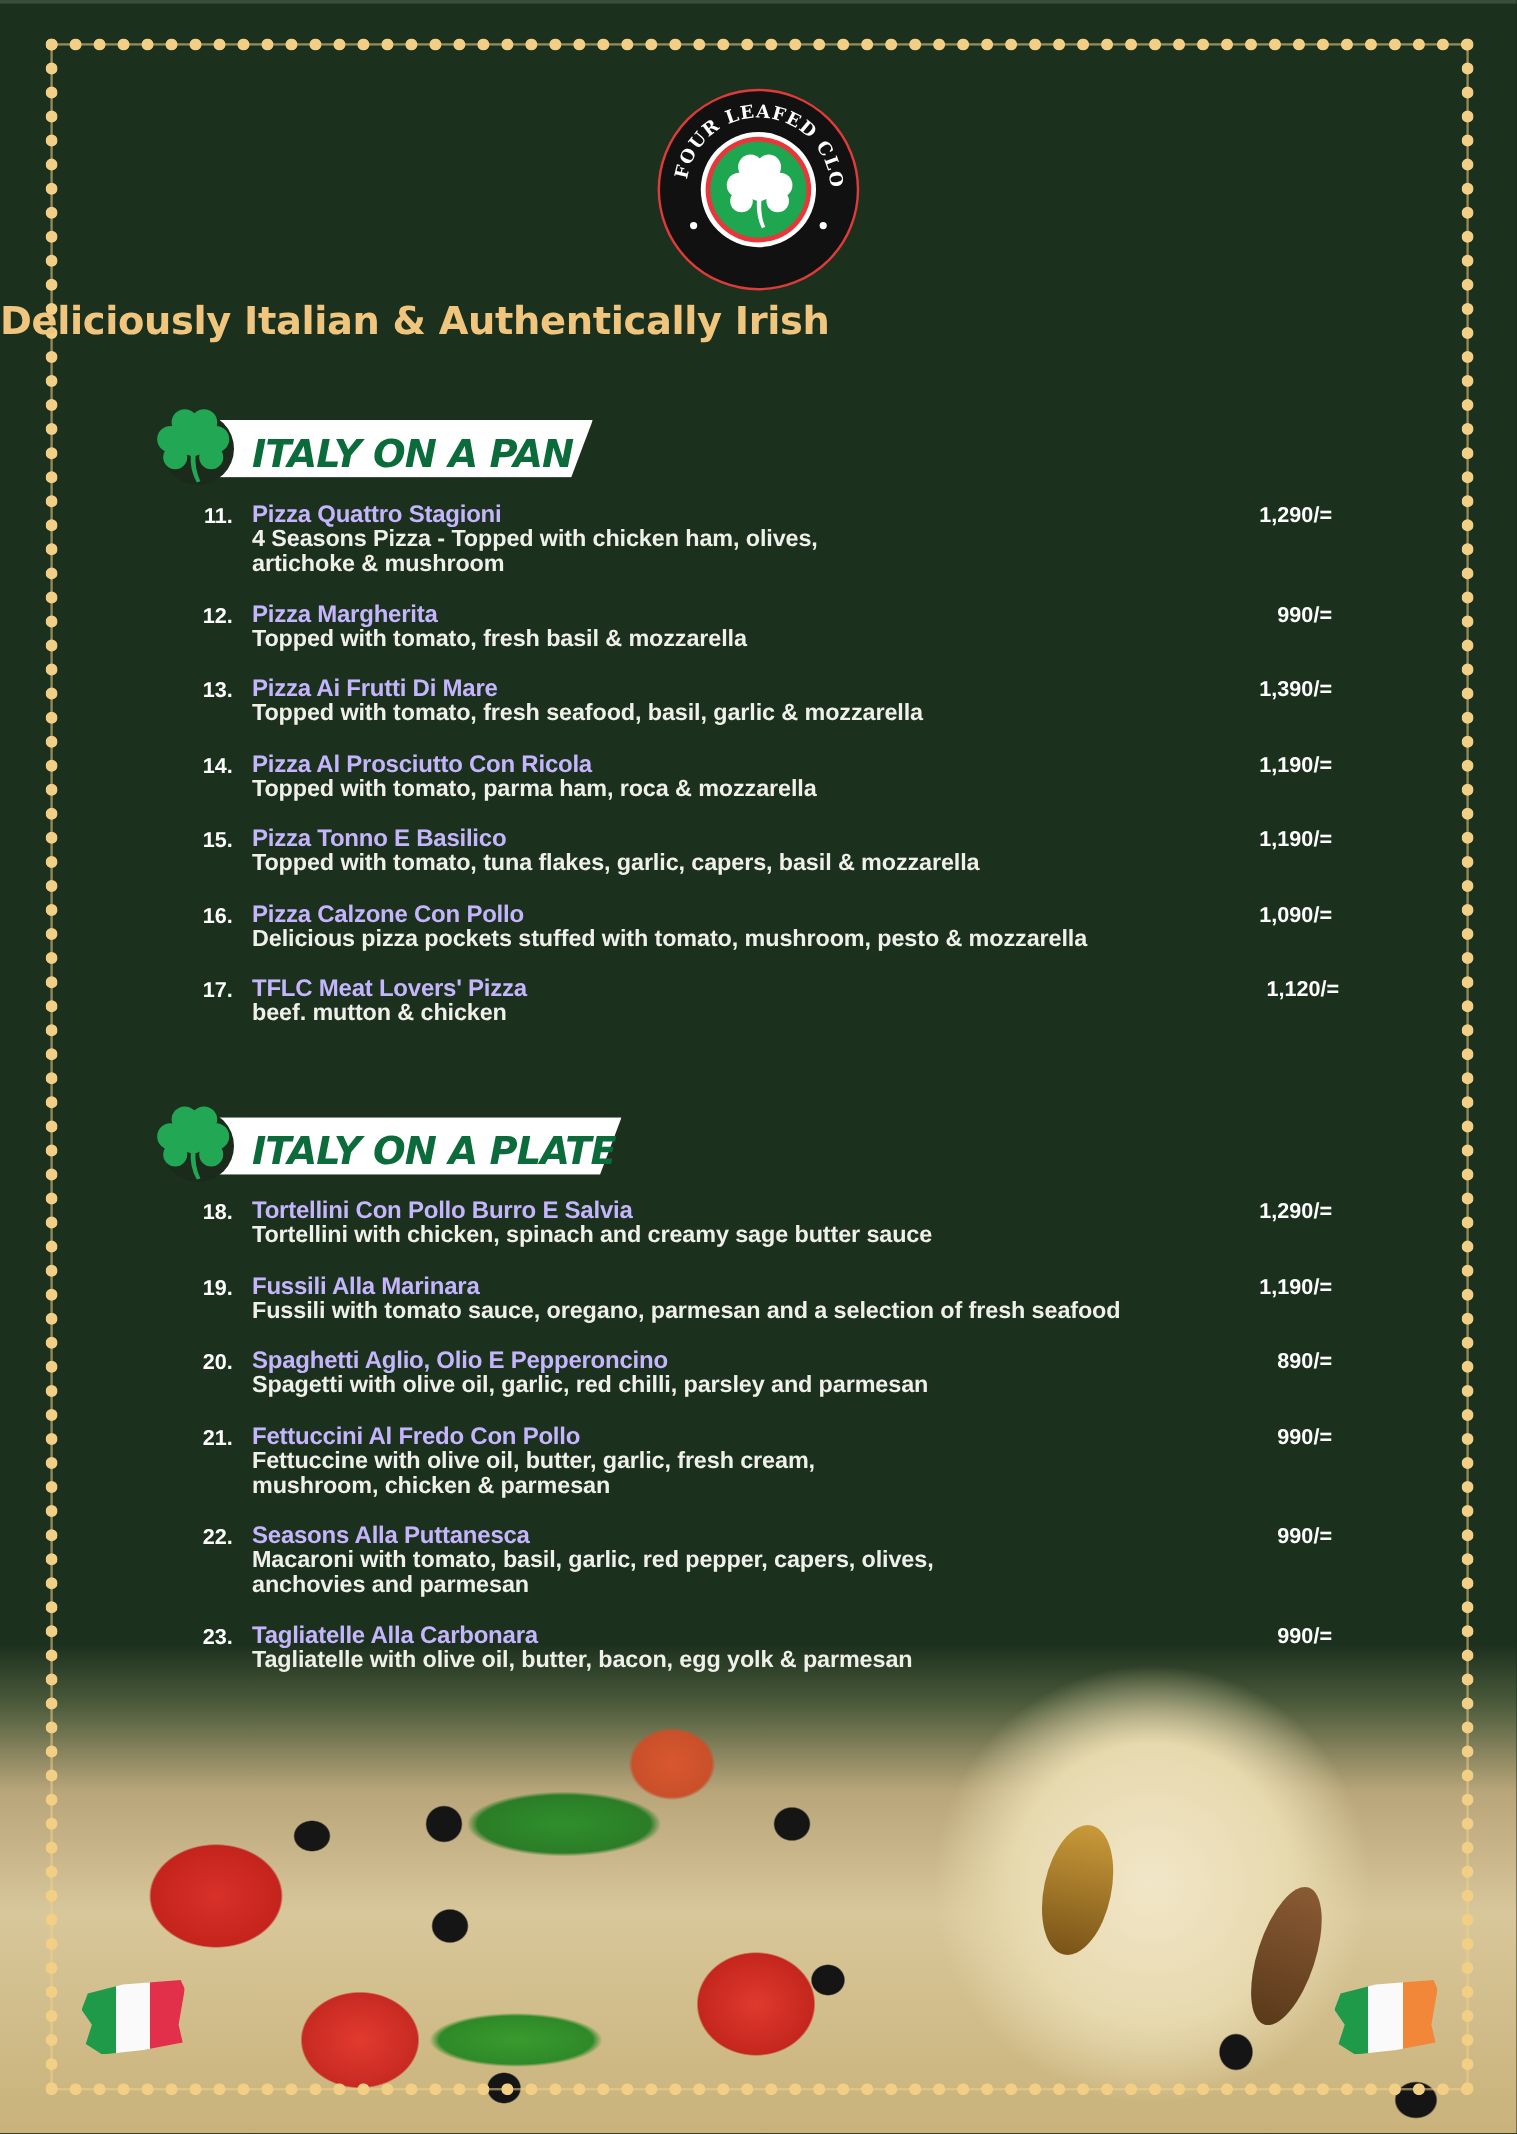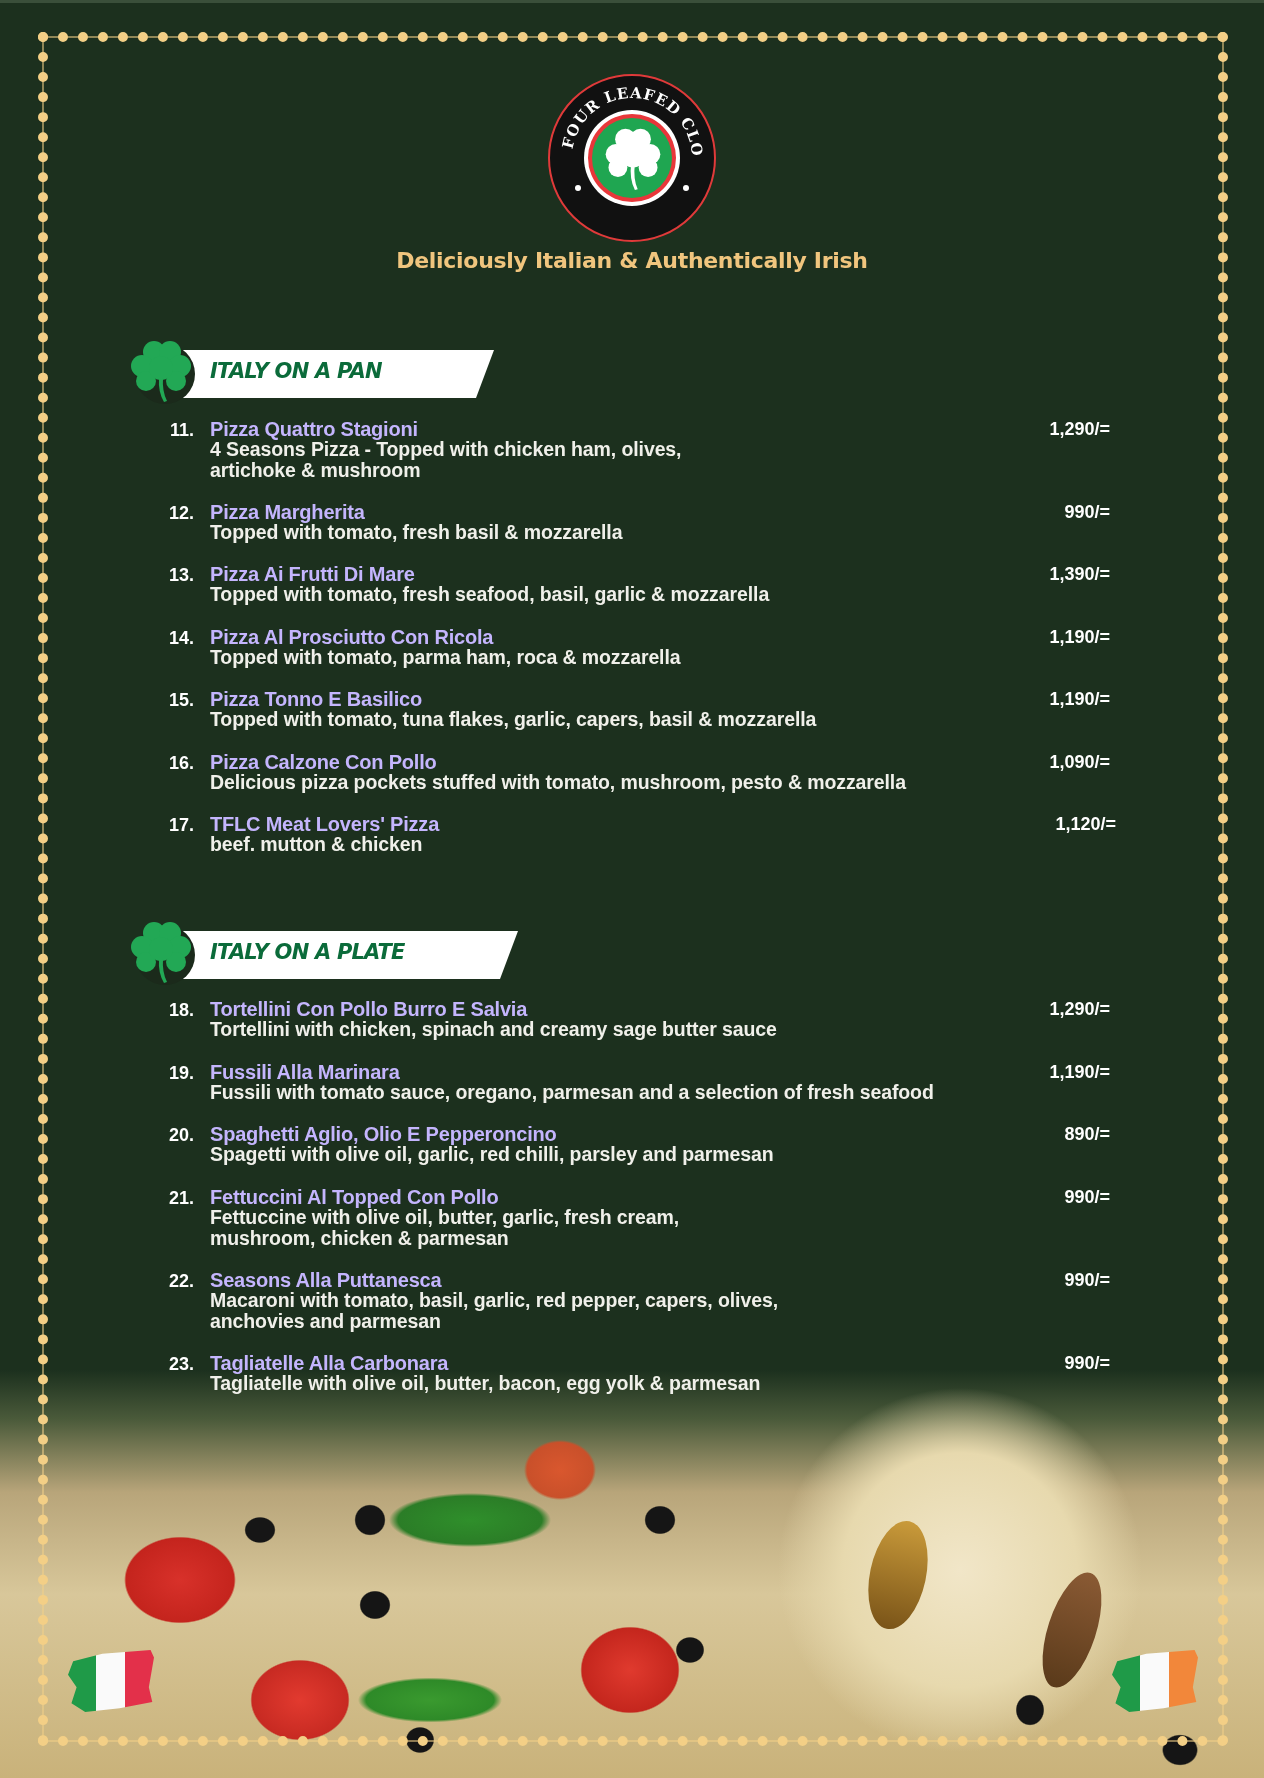--- a/index.html
+++ b/index.html
@@ -69,35 +69,35 @@
     border-radius: 50%; background: #e8373a;
   }
   .logo-ring-green {
     position: absolute; left: 42px; top: 42px; width: 80px; height: 80px;
     border-radius: 50%; background: #1fa651;
   }
   .logo-clover { position: absolute; left: 54px; top: 50px; width: 58px; height: 66px; }
   .logo-svg { position: absolute; left: 0; top: 0; width: 164px; height: 164px; }
 
   .tagline {
-    position: absolute; left: 0; top: 248px; width: 1264px; text-align: center;
-    color: #f0c57e; font-weight: bold; font-size: 22px;
+    position: absolute; left: 0; top: 248px; width: 1264px; text-align: left;
+    color: #f0c57e; font-weight: bold; font-size: 32px;
     font-family: "DejaVu Sans", sans-serif; letter-spacing: -0.3px;
   }
 
   
   .section-header { position: absolute; left: 128px; height: 60px; }
   .section-banner {
     position: absolute; left: 48px; top: 14px; height: 48px;
     background: #fff;
     clip-path: polygon(0 0, 100% 0, calc(100% - 18px) 100%, 0 100%);
   }
   .section-title {
     position: absolute; left: 82px; top: 23px;
-    color: #0b6b3a; font-weight: bold; font-style: italic; font-size: 21px;
+    color: #0b6b3a; font-weight: bold; font-style: italic; font-size: 32px;
     font-family: "DejaVu Sans", sans-serif; letter-spacing: -0.8px;
     white-space: nowrap;
   }
   .section-clover { position: absolute; left: 0; top: 0; width: 70px; height: 70px; }
 
   
   .item { position: absolute; left: 0; width: 1264px; }
   .item-num {
     position: absolute; left: 150px; width: 44px; text-align: right;
     color: #fff; font-weight: bold; font-size: 18px; top: 2px;
@@ -300,21 +300,21 @@
     <div class="item-num">20.</div>
     <div class="item-name">Spaghetti Aglio, Olio E Pepperoncino</div>
     <div class="item-desc">
       <div>Spagetti with olive oil, garlic, red chilli, parsley and parmesan</div>
     </div>
     <div class="item-price">890/=</div>
   </div>
 
   <div class="item" style="top:1186px;">
     <div class="item-num">21.</div>
-    <div class="item-name">Fettuccini Al Topped Con Pollo</div>
+    <div class="item-name">Fettuccini Al Fredo Con Pollo</div>
     <div class="item-desc">
       <div>Fettuccine with olive oil, butter, garlic, fresh cream,</div>
       <div>mushroom, chicken &amp; parmesan</div>
     </div>
     <div class="item-price">990/=</div>
   </div>
 
   <div class="item" style="top:1269px;">
     <div class="item-num">22.</div>
     <div class="item-name">Seasons Alla Puttanesca</div>

